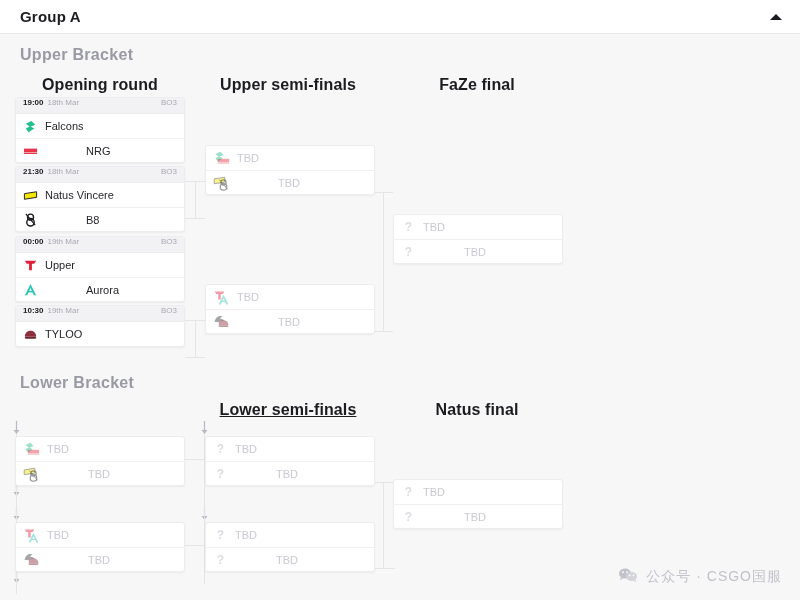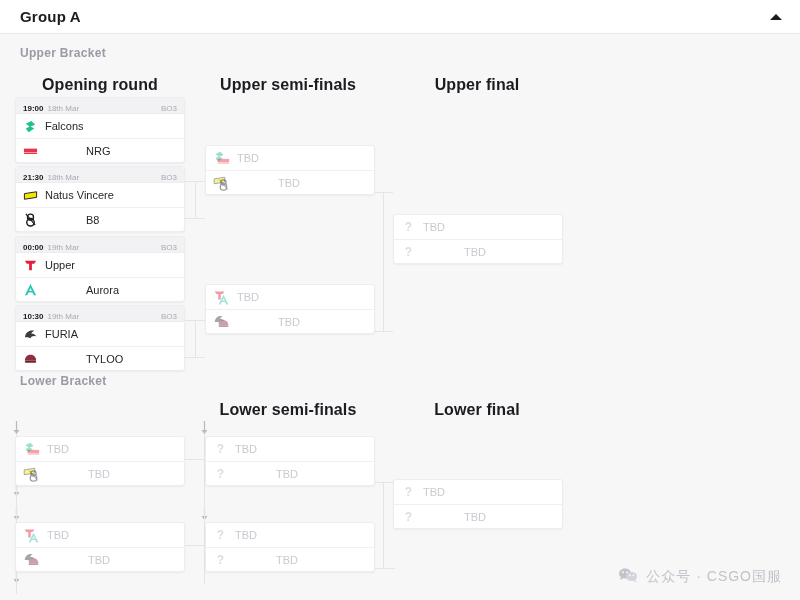--- a/index.html
+++ b/index.html
@@ -34,21 +34,21 @@
     border-left: 6px solid transparent;
     border-right: 6px solid transparent;
     border-bottom: 6px solid #1b1b20;
   }
 
   
   .bracket-area { position: absolute; left: 0; top: 34px; width: 800px; height: 566px; }
 
   .section-label {
     position: absolute;
-    font-size: 12px; font-weight: bold; color: #9a9aa4;
+    font-size: 16px; font-weight: bold; color: #9a9aa4;
     letter-spacing: .3px;
   }
   .col-header {
     position: absolute;
     font-size: 16px; font-weight: bold; color: #1b1b20;
     text-align: center; width: 170px;
     letter-spacing: .1px;
   }
 
   
@@ -57,21 +57,21 @@
     width: 170px;
     background: #ffffff;
     border: 1px solid #ededf0;
     border-radius: 3px;
     box-shadow: 0 1px 2px rgba(0,0,0,.05);
     overflow: hidden;
   }
   .match-meta {
     height: 16px;
     background: #f2f2f4;
-    display: flex; align-items: flex-end;
+    display: flex; align-items: flex-start;
     padding: 0 7px;
     font-size: 8px;
     border-bottom: 1px solid #ededf0;
   }
   .meta-time { font-weight: bold; color: #1b1b20; }
   .meta-date { color: #a9a9b2; margin-left: 4px; }
   .meta-bo { margin-left: auto; color: #a9a9b2; }
 
   .team-row {
     height: 24px;
@@ -128,21 +128,21 @@
       <div class="chev-up"></div>
     </div>
   </div>
 
   <div class="bracket-area">
 
     <div class="section-label" style="left:20px; top:12px;">Upper Bracket</div>
 
     <div class="col-header" style="left:15px; top:42px;">Opening round</div>
     <div class="col-header" style="left:203px; top:42px;">Upper semi-finals</div>
-    <div class="col-header" style="left:392px; top:42px;">Upper final</div>
+    <div class="col-header" style="left:392px; top:42px;">FaZe final</div>
 
     <div class="conn h" style="left:185px; top:147px; width:20px;"></div>
     <div class="conn h" style="left:185px; top:184px; width:20px;"></div>
     <div class="conn v" style="left:195px; top:147px; height:37px;"></div>
     <div class="conn h" style="left:185px; top:286px; width:20px;"></div>
     <div class="conn h" style="left:185px; top:323px; width:20px;"></div>
     <div class="conn v" style="left:195px; top:286px; height:37px;"></div>
 
     <div class="conn h" style="left:373px; top:158px; width:20px;"></div>
     <div class="conn h" style="left:373px; top:297px; width:20px;"></div>
@@ -226,28 +226,20 @@
 
     <div class="match" style="left:15px; top:271px;">
       <div class="match-meta">
         <span class="meta-time">10:30</span>
         <span class="meta-date">19th Mar</span>
         <span class="meta-bo">BO3</span>
       </div>
       <div class="team-row">
         <span class="logo">
           <svg viewBox="0 0 16 16">
-              <path d="M2 11 C3 5 7 3 12 4 C10 5 9 6 9 7 C11 7 13 8 14 10 C11 9 9 10 8 12 C6 11 4 11 2 11 Z" fill="#3c3c42"></path>
-            </svg>
-        </span>
-        <span class="team-name">FURIA</span>
-      </div>
-      <div class="team-row">
-        <span class="logo">
-          <svg viewBox="0 0 16 16">
               <path d="M2 10 C2 6 5 4 8 4 C11 4 14 6 14 10 Z" fill="#8e2f3d"></path>
               <rect x="2" y="10" width="12" height="2.4" rx="1" fill="#6f2430"></rect>
             </svg>
         </span>
         <span class="team-name">TYLOO</span>
       </div>
     </div>
 
     <div class="match" style="left:205px; top:111px;">
       <div class="team-row tbd">
@@ -310,22 +302,22 @@
         <span class="team-name">TBD</span>
       </div>
       <div class="team-row tbd">
         <span class="logo qmark">?</span>
         <span class="team-name">TBD</span>
       </div>
     </div>
 
     <div class="section-label" style="left:20px; top:340px;text-align:right;">Lower Bracket</div>
 
-    <div class="col-header" style="left:203px; top:367px;">Lower semi-finals</div>
-    <div class="col-header" style="left:392px; top:367px;">Lower final</div>
+    <div class="col-header" style="left:203px; top:367px;text-decoration:underline;">Lower semi-finals</div>
+    <div class="col-header" style="left:392px; top:367px;">Natus final</div>
 
     <div class="drop-arrow" style="left:12px; top:386px;">
       <svg viewBox="0 0 9 16" width="9" height="16">
           <path d="M4.5 1 V12" stroke="#b9b9c2" stroke-width="1.2"></path>
           <path d="M1.5 10 L4.5 14 L7.5 10 Z" fill="#b9b9c2"></path>
         </svg>
     </div>
     <div class="drop-arrow" style="left:12px; top:448px;">
       <svg viewBox="0 0 9 16" width="9" height="16">
           <path d="M4.5 1 V12" stroke="#b9b9c2" stroke-width="1.2"></path>

